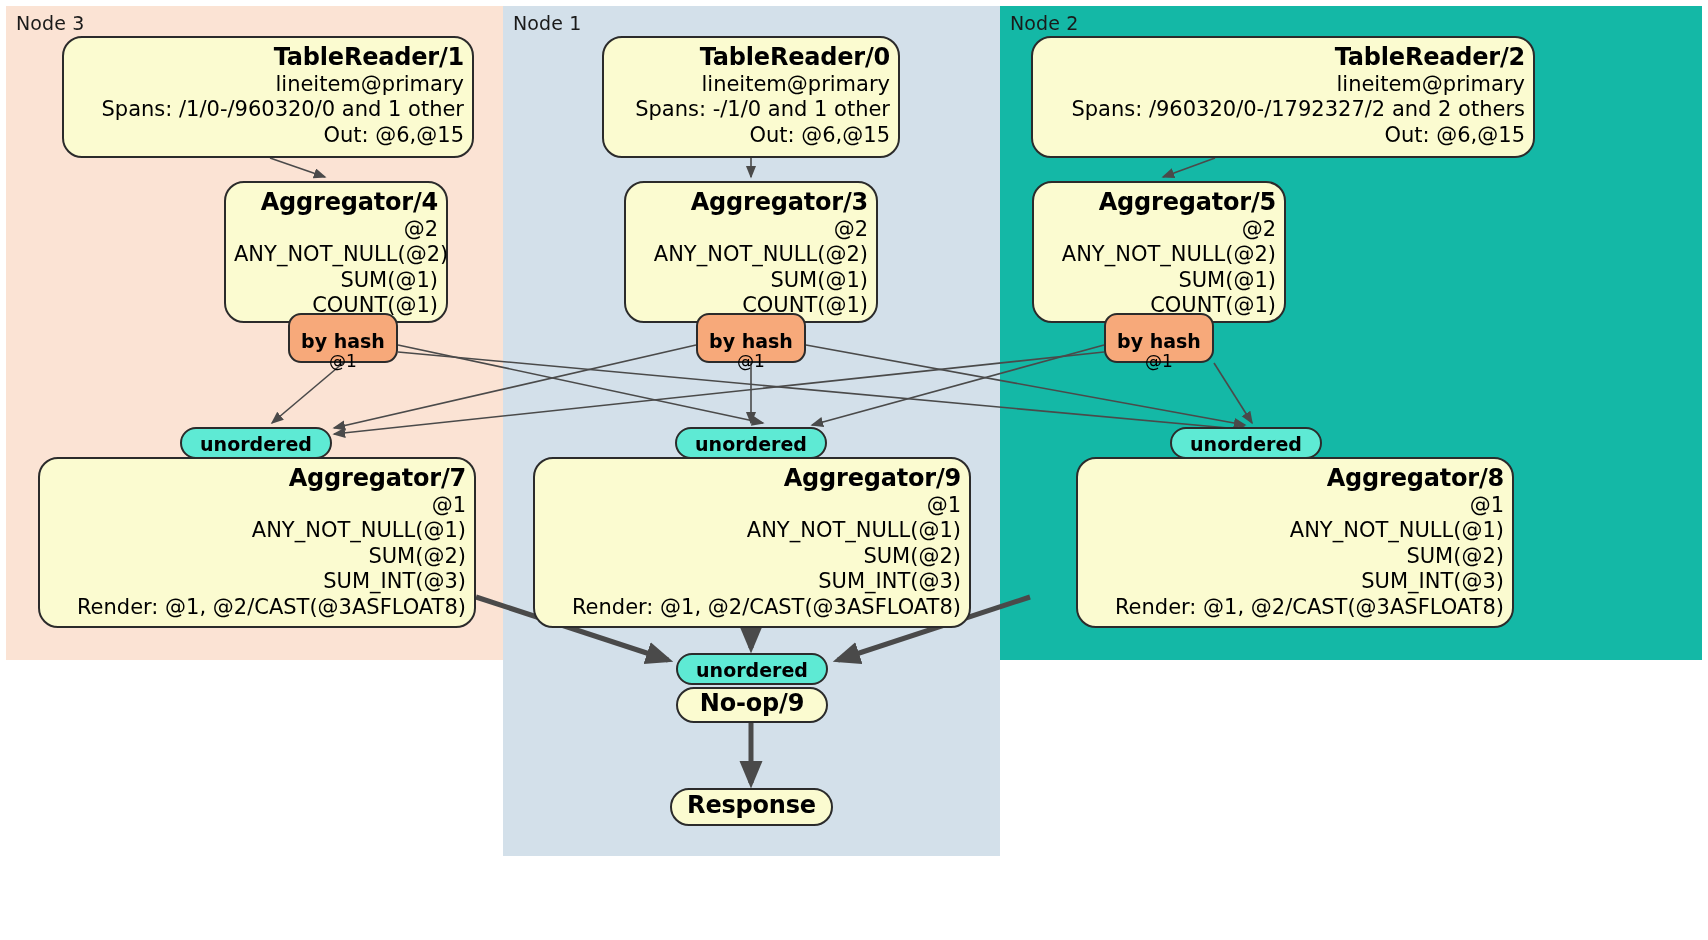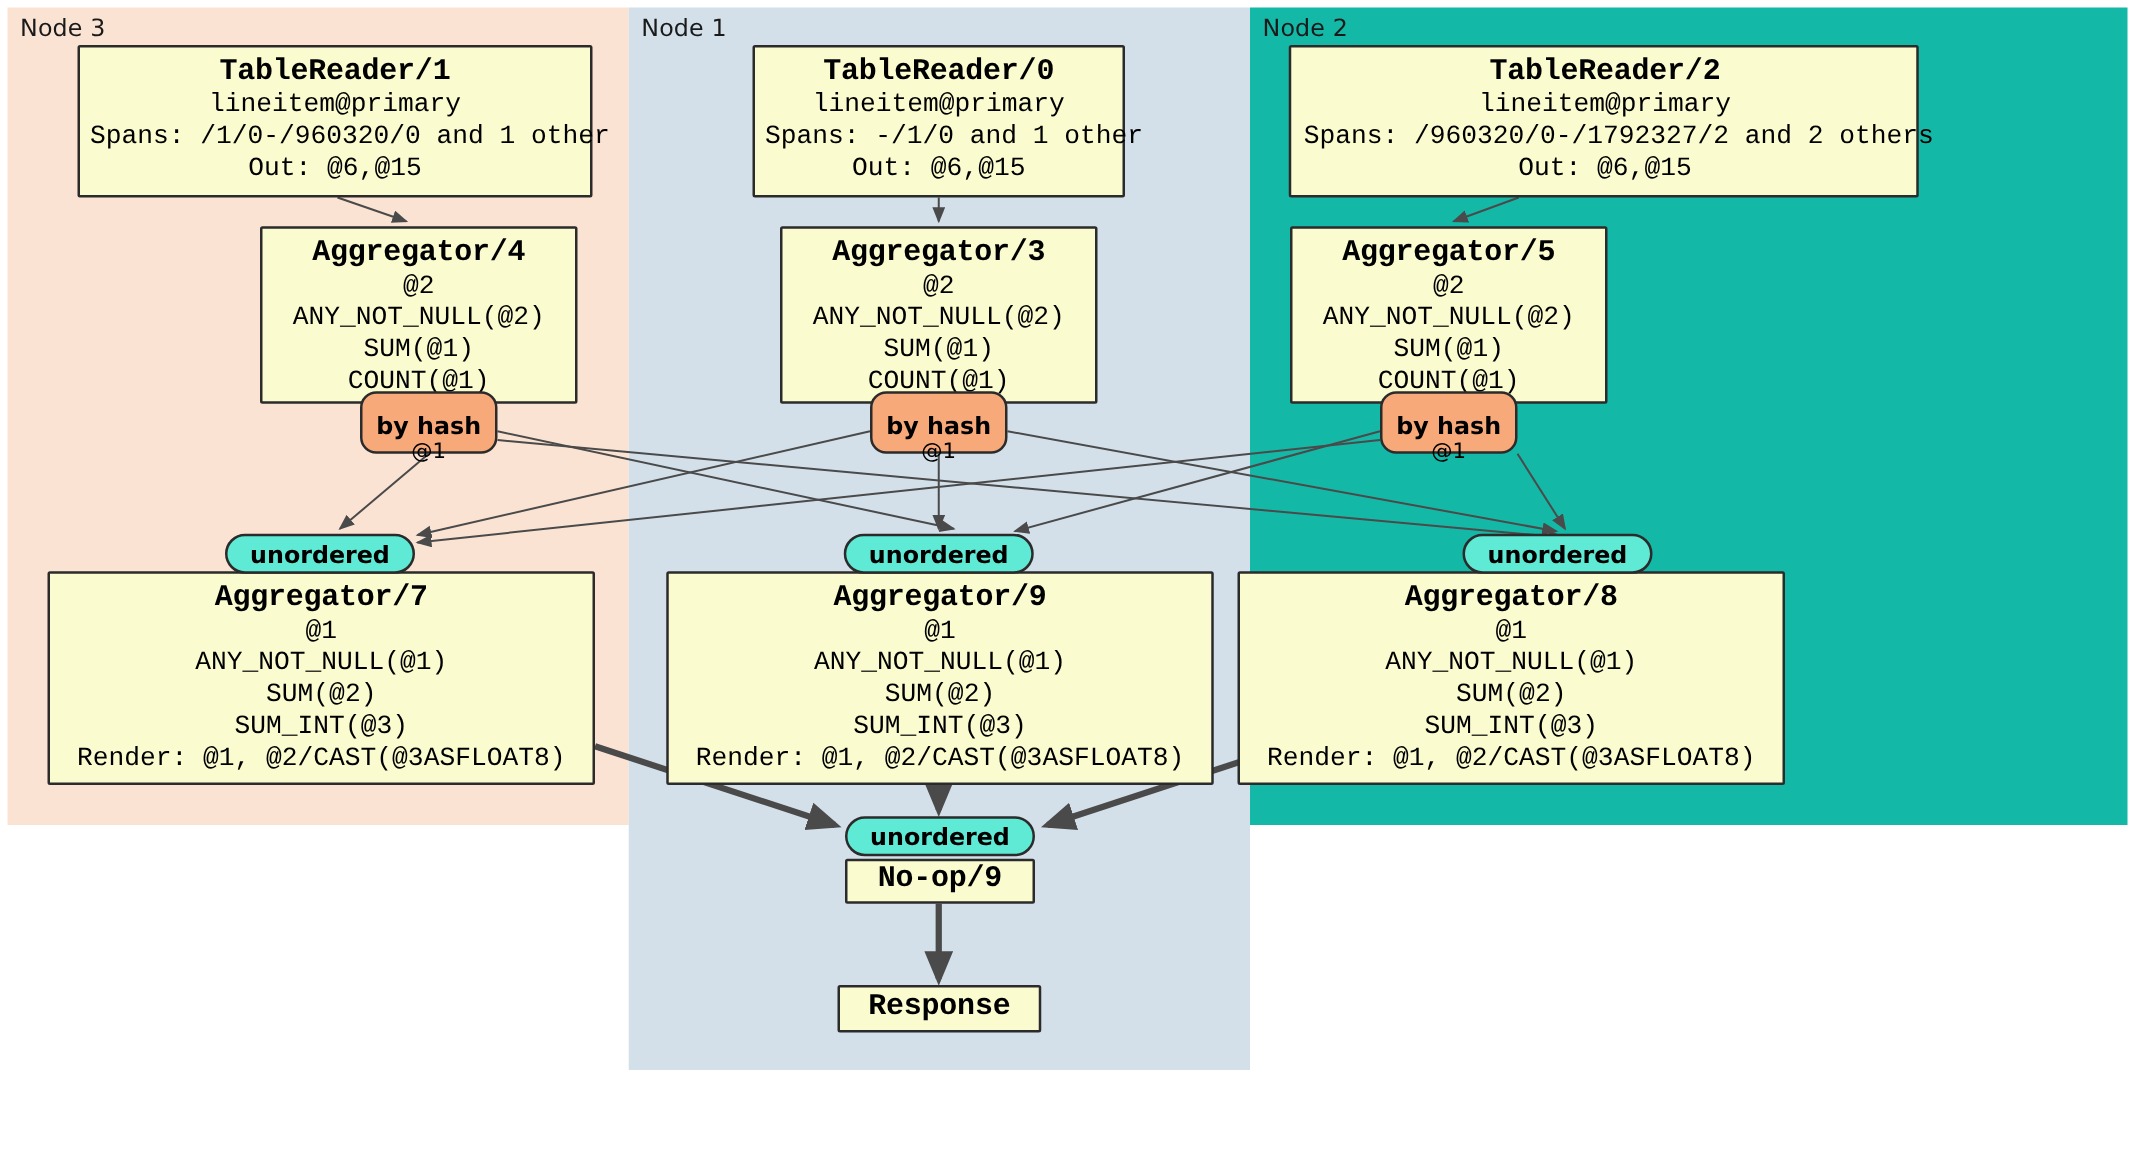--- a/index.html
+++ b/index.html
@@ -34,26 +34,25 @@
     top: 0;
     width: 1708px;
     height: 940px;
     pointer-events: none;
   }
   .proc-box {
     position: absolute;
     box-sizing: border-box;
     background: #fbfbd0;
     border: 2px solid #2b2b2b;
-    border-radius: 2px;
-    text-align: center;
+    border-radius: 20px;
+    text-align: right;
     padding: 5px 8px 7px 8px;
     color: #000;
     line-height: 1.21;
-    font-family: Liberation Mono, monospace;
   }
   .proc-title {
     font-weight: bold;
     font-size: 24px;
     letter-spacing: -0.2px;
     white-space: nowrap;
   }
   .proc-line {
     font-size: 21px;
     white-space: nowrap;
@@ -152,21 +151,21 @@
         <div class="proc-line">lineitem@primary</div>
         <div class="proc-line">Spans: -/1/0 and 1 other</div>
         <div class="proc-line">Out: @6,@15</div>
       </div>
       <div class="proc-box" style="left: 1031px; top: 36px; width: 504px; height: 122px; padding-left: 10px;">
         <div class="proc-title">TableReader/2</div>
         <div class="proc-line">lineitem@primary</div>
         <div class="proc-line">Spans: /960320/0-/1792327/2 and 2 others</div>
         <div class="proc-line">Out: @6,@15</div>
       </div>
-      <div class="proc-box" style="left: 208px; top: 181px; width: 254px; height: 142px;">
+      <div class="proc-box" style="left: 224px; top: 181px; width: 224px; height: 142px;">
         <div class="proc-title">Aggregator/4</div>
         <div class="proc-line">@2</div>
         <div class="proc-line">ANY_NOT_NULL(@2)</div>
         <div class="proc-line">SUM(@1)</div>
         <div class="proc-line">COUNT(@1)</div>
       </div>
       <div class="proc-box" style="left: 624px; top: 181px; width: 254px; height: 142px;">
         <div class="proc-title">Aggregator/3</div>
         <div class="proc-line">@2</div>
         <div class="proc-line">ANY_NOT_NULL(@2)</div>
@@ -189,21 +188,21 @@
         <div class="proc-line">Render: @1, @2/CAST(@3ASFLOAT8)</div>
       </div>
       <div class="proc-box" style="left: 533px; top: 457px; width: 438px; height: 171px;">
         <div class="proc-title">Aggregator/9</div>
         <div class="proc-line">@1</div>
         <div class="proc-line">ANY_NOT_NULL(@1)</div>
         <div class="proc-line">SUM(@2)</div>
         <div class="proc-line">SUM_INT(@3)</div>
         <div class="proc-line">Render: @1, @2/CAST(@3ASFLOAT8)</div>
       </div>
-      <div class="proc-box" style="left: 990px; top: 457px; width: 438px; height: 171px;">
+      <div class="proc-box" style="left: 1076px; top: 457px; width: 438px; height: 171px;">
         <div class="proc-title">Aggregator/8</div>
         <div class="proc-line">@1</div>
         <div class="proc-line">ANY_NOT_NULL(@1)</div>
         <div class="proc-line">SUM(@2)</div>
         <div class="proc-line">SUM_INT(@3)</div>
         <div class="proc-line">Render: @1, @2/CAST(@3ASFLOAT8)</div>
       </div>
       <div class="proc-box small-box" style="left: 676px; top: 687px; width: 152px; height: 36px; display: flex; align-items: center; justify-content: center;">
         <div class="proc-title">No-op/9</div>
       </div>

